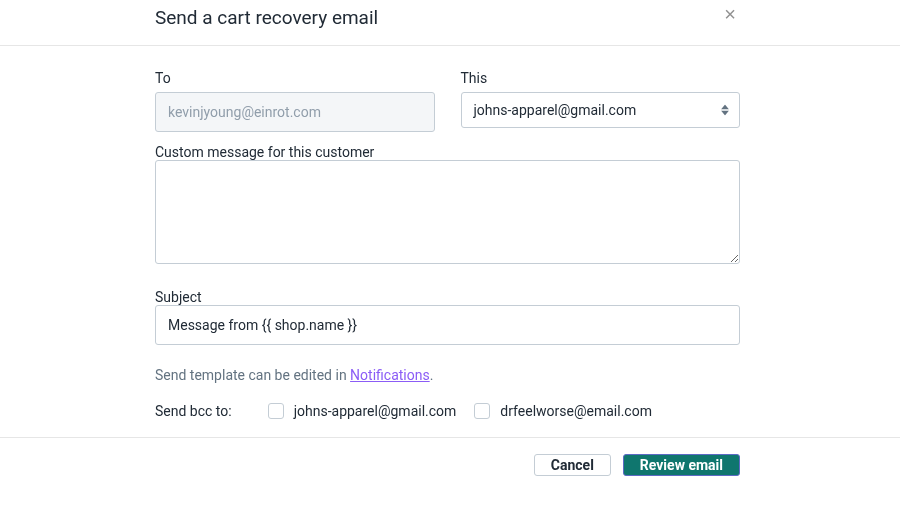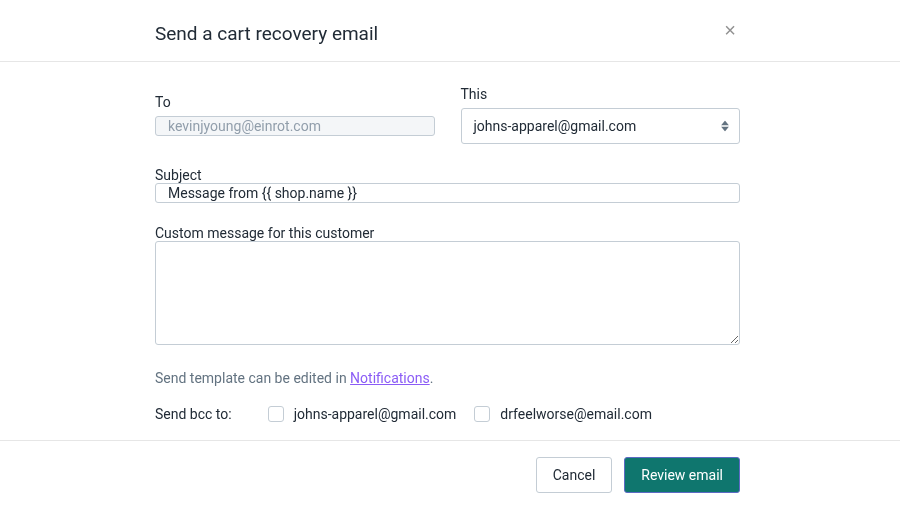--- a/index.html
+++ b/index.html
@@ -12,21 +12,21 @@
     .modal {
       width: 900px;
       padding: 0;
     }
     .modal-header {
       display: flex;
       justify-content: space-between;
       align-items: center;
       padding: 6px 160px 16px 155px;
       border-bottom: 1px solid #e6e6e6;
-      margin: 16px 0 0 0;
+      margin: 0 0 0 0;
     }
     .modal-title {
       font-size: 19px;
       font-weight: 400;
       color: #212b36;
     }
     .close-btn {
       background: none;
       border: none;
       font-size: 20px;
@@ -36,22 +36,21 @@
       padding: 0 4px;
       margin-top: -8px;
     }
     .modal-body {
       padding: 24px 160px 18px 155px;
       border-bottom: 1px solid #e6e6e6;
     }
     .row {
       display: flex;
       gap: 26px;
-      margin-bottom: 23px;
-      align-items: center;
+      margin-bottom: 12px;
     }
     .col {
       flex: 1;
       display: flex;
       flex-direction: column;
     }
     .field-label {
       font-size: 14px;
       color: #212b36;
       margin-bottom: 6px;
@@ -60,21 +59,21 @@
       width: 100%;
       border: 1px solid #c4cdd5;
       border-radius: 3px;
       font-size: 14px;
       font-family: inherit;
       color: #212b36;
       background: #fff;
     }
     .text-input {
       padding: 9px 12px;
-      height: 20px;
+      height: 40px;
     }
     .text-input.readonly {
       background: #f4f6f8;
       color: #919eab;
     }
     .select-wrapper {
       position: relative;
       height: 36px;
       display: flex;
       align-items: center;
@@ -131,25 +130,26 @@
       border-radius: 3px;
       background: #fff;
     }
     .modal-footer {
       display: flex;
       justify-content: flex-end;
       gap: 12px;
       padding: 16px 160px 16px 155px;
     }
     .btn {
-      padding: 9px 16px;
+      padding: 2px 16px;
       border-radius: 3px;
       font-size: 14px;
       font-family: inherit;
       cursor: pointer;
+      font-weight: bold;
     }
     .btn-secondary {
       background: #fff;
       border: 1px solid #c4cdd5;
       color: #212b36;
     }
     .btn-primary {
       background: #0f766e;
       border: 1px solid #5c6ac4;
       color: #fff;
@@ -182,27 +182,27 @@
               </svg>
             <svg width="8" height="5" viewBox="0 0 8 5">
                 <path d="M0 0 L4 5 L8 0 Z" fill="currentColor"></path>
               </svg>
           </span>
         </div>
       </div>
     </div>
 
     <div class="full">
+      <label class="field-label">Custom message for this customer</label>
+      <textarea style=""></textarea>
+    </div>
+
+    <div class="full">
       <label class="field-label">Subject</label>
       <input class="text-input" value="Message from {{ shop.name }}" style="">
-    </div>
-
-    <div class="full">
-      <label class="field-label">Custom message for this customer</label>
-      <textarea style=""></textarea>
     </div>
 
     <p class="helper-text">
       <span>Send template can be edited in </span><a href="#">Notifications</a><span>.</span>
     </p>
 
     <div class="bcc-row">
       <span class="bcc-label">Send bcc to:</span>
       <label class="checkbox-item">
         <span class="fake-checkbox"></span>

